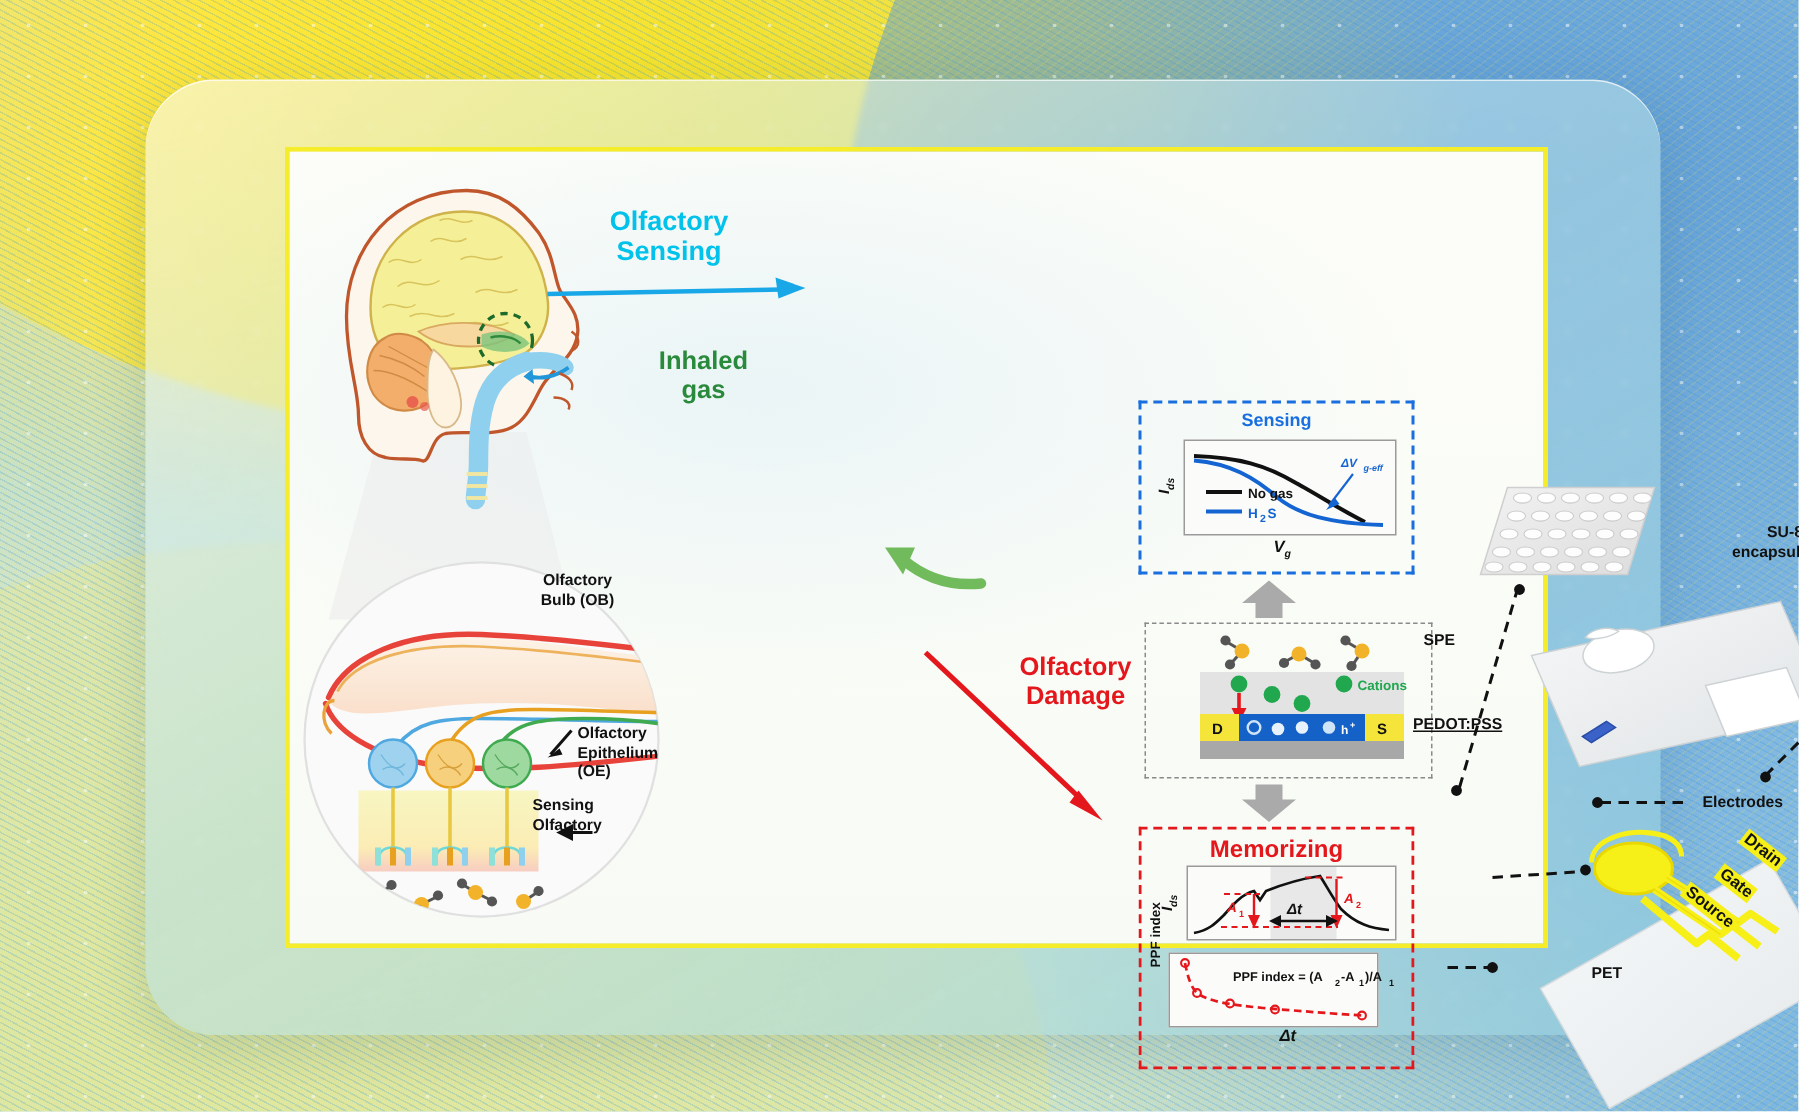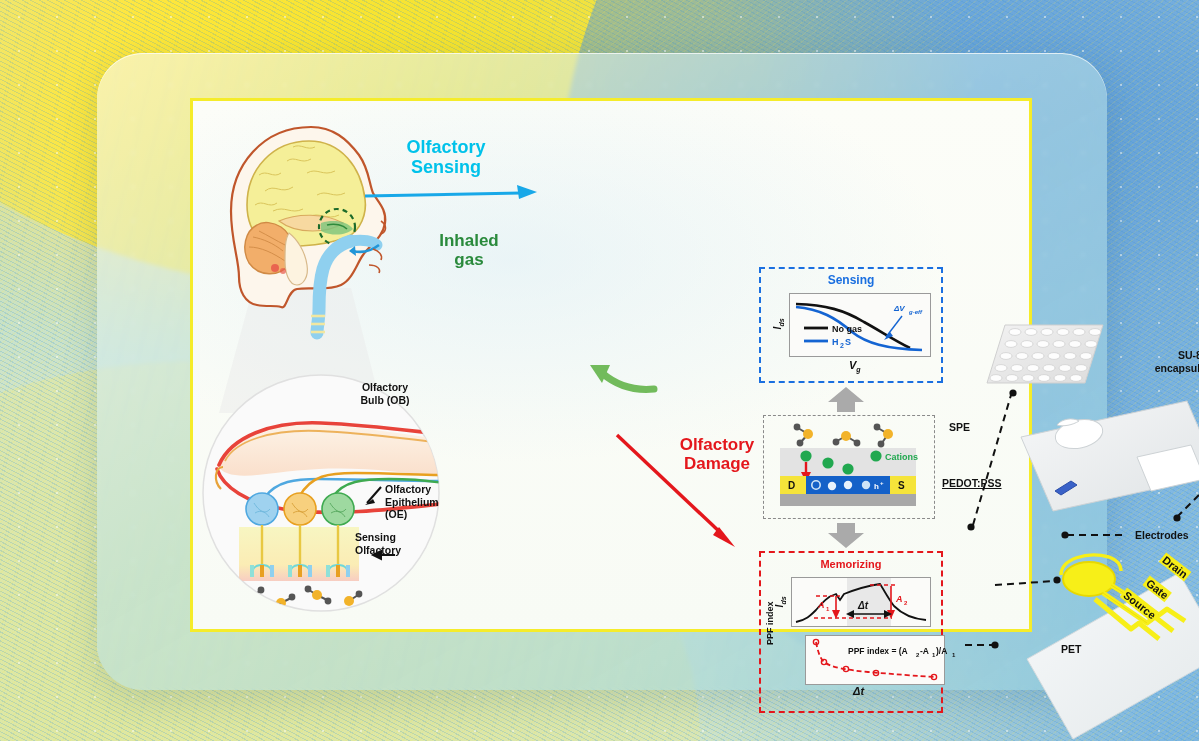--- a/index.html
+++ b/index.html
@@ -53,21 +53,21 @@
   
   .lbl{font-weight:bold;line-height:1.12;}
   .ttl-cyan{color:#00c2ea;font-size:18px;text-align:center;}
   .ttl-green{color:#2a8a3c;font-size:17px;text-align:center;}
   .ttl-red{color:#e4171c;font-size:17px;text-align:center;}
   .small-black{color:#111;font-size:10.5px;font-weight:bold;line-height:1.2;}
 
   
   .dash-blue{border:2.5px dashed #1a6fe0;}
   .dash-red{border:2.5px dashed #e4171c;}
-  .dash-gray{border:1.6px dashed #8a8a8a;}
+  .dash-gray{border:1.6px dashed #8a8a8a;padding-left:20px;}
 
   .mini-plot{background:#fbfbf9;border:1px solid #9a9a9a;}
 
   svg{display:block;overflow:visible;}
 </style>
 </head>
 <body>
 
 <div id="stage">
 
@@ -390,21 +390,21 @@
 
         <rect x="16" y="78" width="136" height="12" fill="#a8a8a8"></rect>
       </svg>
     </div>
 
     <svg class="abs" style="left:405px;top:290px;" width="40" height="28">
       <polygon points="20,27 38,12 29,12 29,2 11,2 11,12 2,12" fill="#aaaaaa"></polygon>
     </svg>
 
     <div class="abs dash-red" style="left:338px;top:320px;width:180px;height:158px;">
-      <div class="lbl" style="color:#e4171c;font-size:11px;text-align:center;margin-top:5px;">Memorizing</div>
+      <div class="lbl" style="color:#e4171c;font-size:16px;text-align:center;margin-top:5px;">Memorizing</div>
 
       <div class="abs mini-plot" style="left:30px;top:24px;width:138px;height:48px;">
         <svg width="138" height="48">
           <rect x="55" y="0" width="44" height="48" fill="#e8e8e8"></rect>
           <path d="M4,44 C14,42 18,38 24,32 C30,25 36,18 44,16 L48,22 L52,16
                    C62,12 74,8 88,6 C92,12 96,20 102,28 C112,38 122,41 134,42" stroke="#111" stroke-width="1.8" fill="none"></path>
 
           <g stroke="#e4171c" stroke-width="1.4" stroke-dasharray="4 3" fill="none">
             <line x1="22" y1="40" x2="100" y2="40"></line>
             <line x1="24" y1="18" x2="48" y2="18"></line>
@@ -424,21 +424,21 @@
           <line x1="58" y1="36" x2="96" y2="36" stroke="#111" stroke-width="1.6"></line>
           <polygon points="54,36 62,32 62,40" fill="#111"></polygon>
           <polygon points="100,36 92,32 92,40" fill="#111"></polygon>
           <text x="66" y="31" font-family="Liberation Sans, sans-serif" font-size="10" font-weight="bold" font-style="italic" fill="#111">Δt</text>
         </svg>
       </div>
       <div class="abs" style="left:14px;top:42px;transform:rotate(-90deg);font-size:10px;font-weight:bold;font-style:italic;color:#111;">
         <span>I</span><sub style="font-size:7px">ds</sub>
       </div>
 
-      <div class="abs mini-plot" style="left:44px;top:82px;width:138px;height:48px;">
+      <div class="abs mini-plot" style="left:18px;top:82px;width:138px;height:48px;">
         <svg width="138" height="48">
           <path d="M10,6 C12,16 14,22 18,26 C26,32 42,34 62,36 C86,38 112,40 128,41" stroke="#e4171c" stroke-width="1.8" fill="none" stroke-dasharray="5 3"></path>
           <circle cx="10" cy="6" r="2.6" fill="none" stroke="#e4171c" stroke-width="1.4"></circle>
           <circle cx="18" cy="26" r="2.6" fill="none" stroke="#e4171c" stroke-width="1.4"></circle>
           <circle cx="40" cy="33" r="2.6" fill="none" stroke="#e4171c" stroke-width="1.4"></circle>
           <circle cx="70" cy="37" r="2.6" fill="none" stroke="#e4171c" stroke-width="1.4"></circle>
           <circle cx="128" cy="41" r="2.6" fill="none" stroke="#e4171c" stroke-width="1.4"></circle>
           <text x="42" y="18" font-family="Liberation Sans, sans-serif" font-size="8.5" font-weight="bold" fill="#111">PPF index = (A</text>
           <text x="110" y="21" font-family="Liberation Sans, sans-serif" font-size="6" font-weight="bold" fill="#111">2</text>
           <text x="114" y="18" font-family="Liberation Sans, sans-serif" font-size="8.5" font-weight="bold" fill="#111">-A</text>

